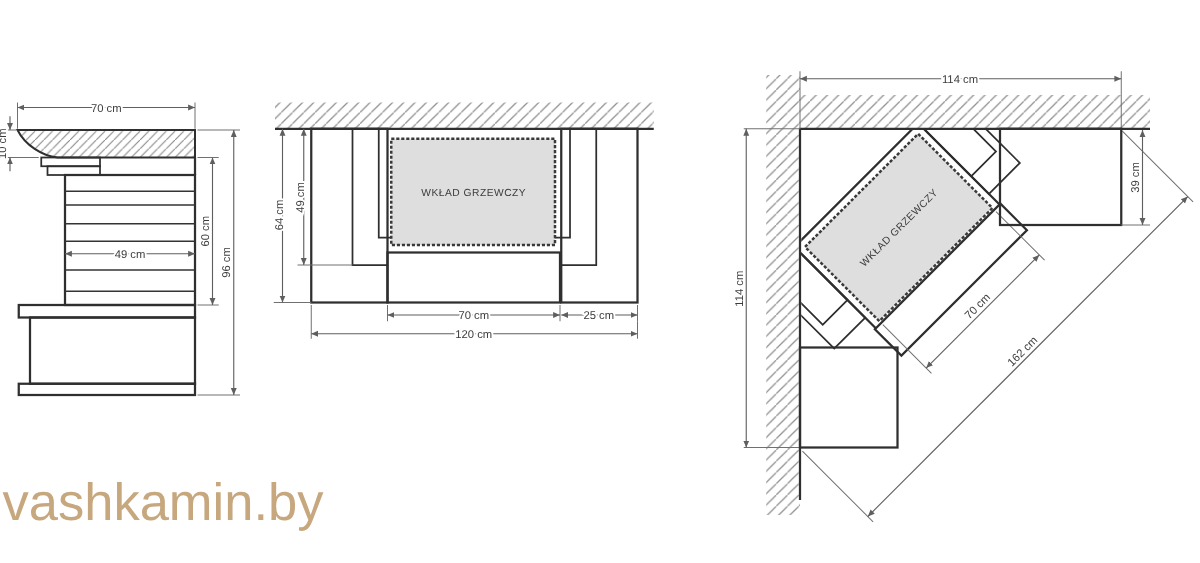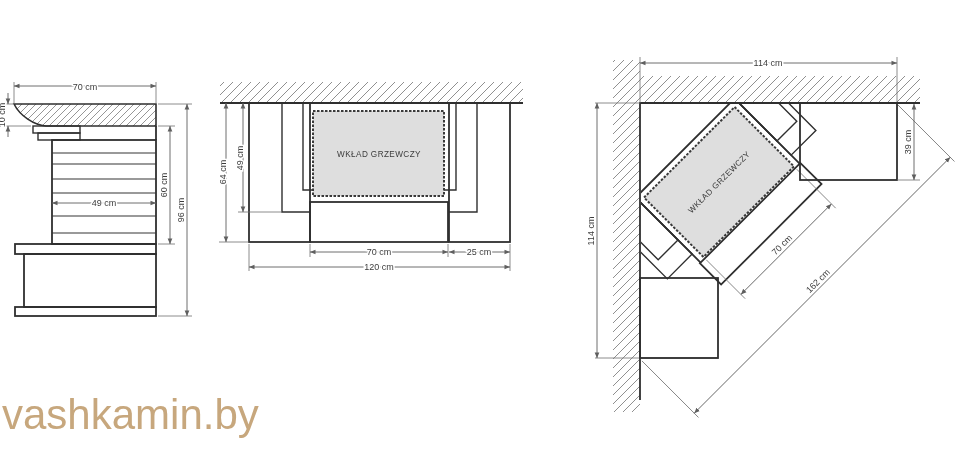--- a/index.html
+++ b/index.html
@@ -9,21 +9,21 @@
   .outline  { fill:none; stroke:#2f2f2f; stroke-width:1.8; }
   .outline2 { fill:none; stroke:#2f2f2f; stroke-width:1.4; }
   .thin     { fill:none; stroke:#343434; stroke-width:1.1; }
   .dimline  { fill:none; stroke:#5f5f5f; stroke-width:0.9; }
   .extline  { fill:none; stroke:#707070; stroke-width:0.8; }
   .dim { font:9px "Liberation Sans", sans-serif; fill:#3c3c3c; text-anchor:middle;
          paint-order:stroke; stroke:#ffffff; stroke-width:3px; }
   .lbl { font:8.2px "Liberation Sans", sans-serif; letter-spacing:0.4px; fill:#3c3c3c;
          text-anchor:middle; }
   .insert { fill:#dedede; stroke:#3a3a3a; stroke-width:2; stroke-dasharray:2.5,1.5; }
-  .watermark { position:absolute; left:2px; top:394px; font-size:42px; line-height:1;
+  .watermark { position:absolute; left:2px; top:381px; font-size:42px; line-height:1;
                color:#c7a77d; font-family:"Liberation Sans", sans-serif; }
 </style>
 </head>
 <body>
 
 <div class="canvas">
 
 <svg width="960" height="450" viewBox="0 0 960 450">
   <defs>
     <pattern id="hshelf" width="7" height="7" patternUnits="userSpaceOnUse">

